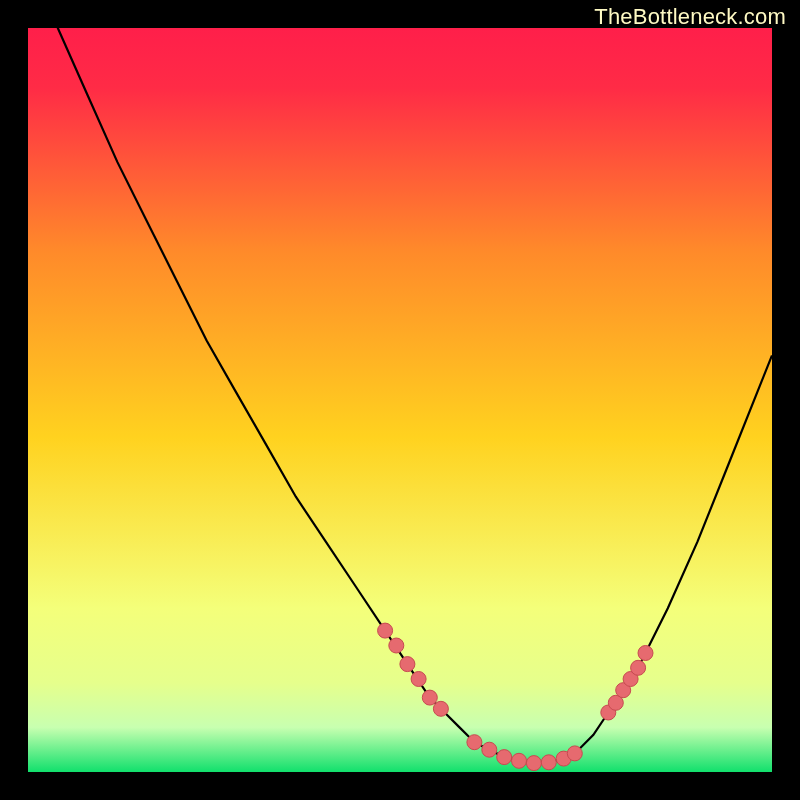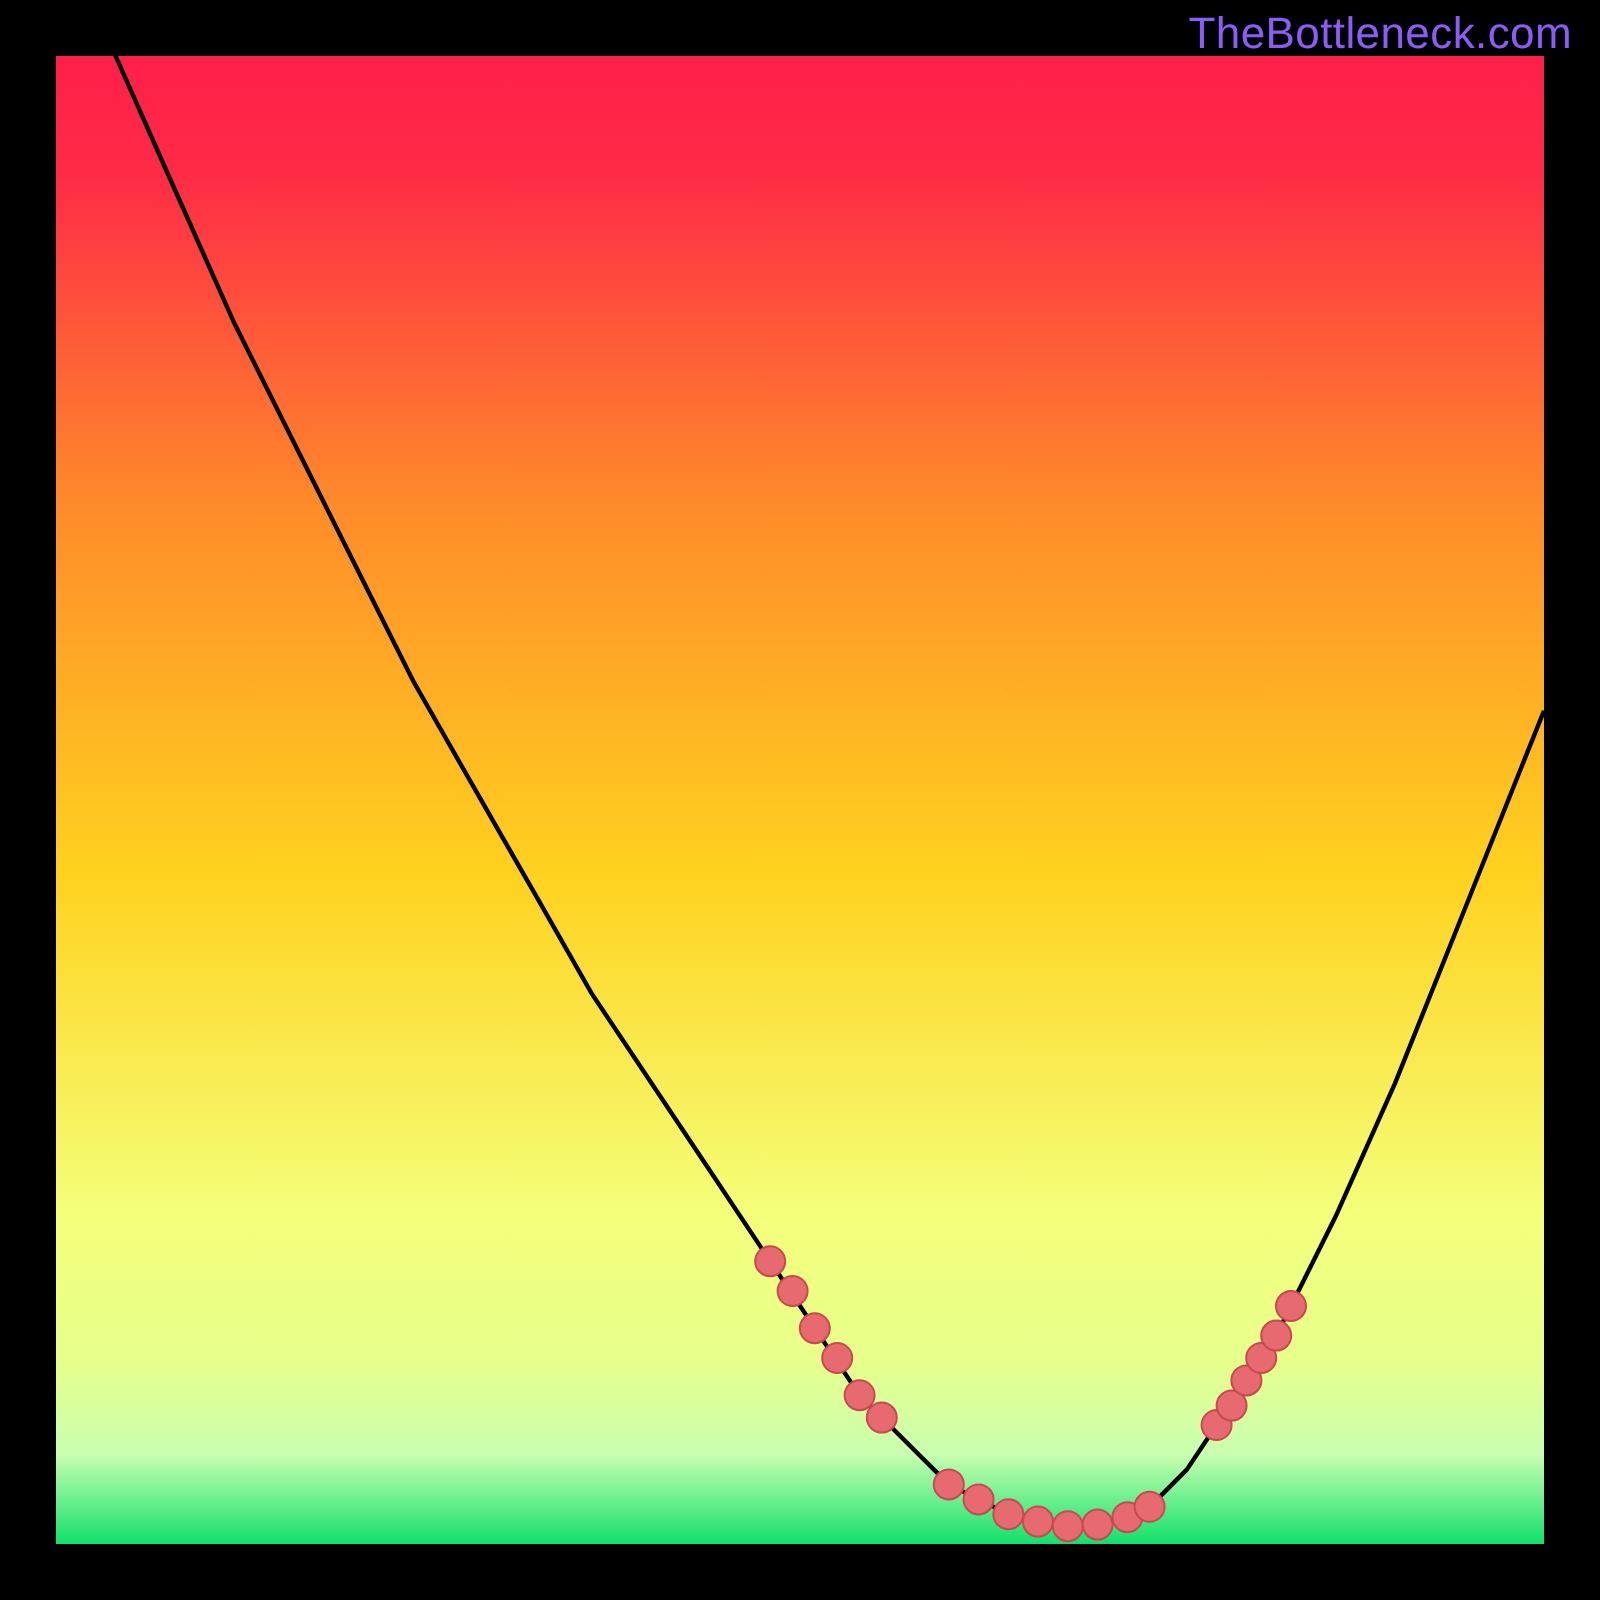--- a/index.html
+++ b/index.html
@@ -8,21 +8,21 @@
     height: 800px;
     background: #000;
     position: relative;
     font-family: Arial, Helvetica, sans-serif;
     overflow: hidden;
   }
   .watermark {
     position: absolute;
     top: 4px;
     right: 14px;
-    color: #8b5cf6;
+    color: #fef9c3;
     font-size: 22px;
     font-weight: 400;
     z-index: 10;
     letter-spacing: 0.2px;
   }
   .plot-wrap {
     position: absolute;
     top: 28px;
     left: 28px;
     width: 744px;

